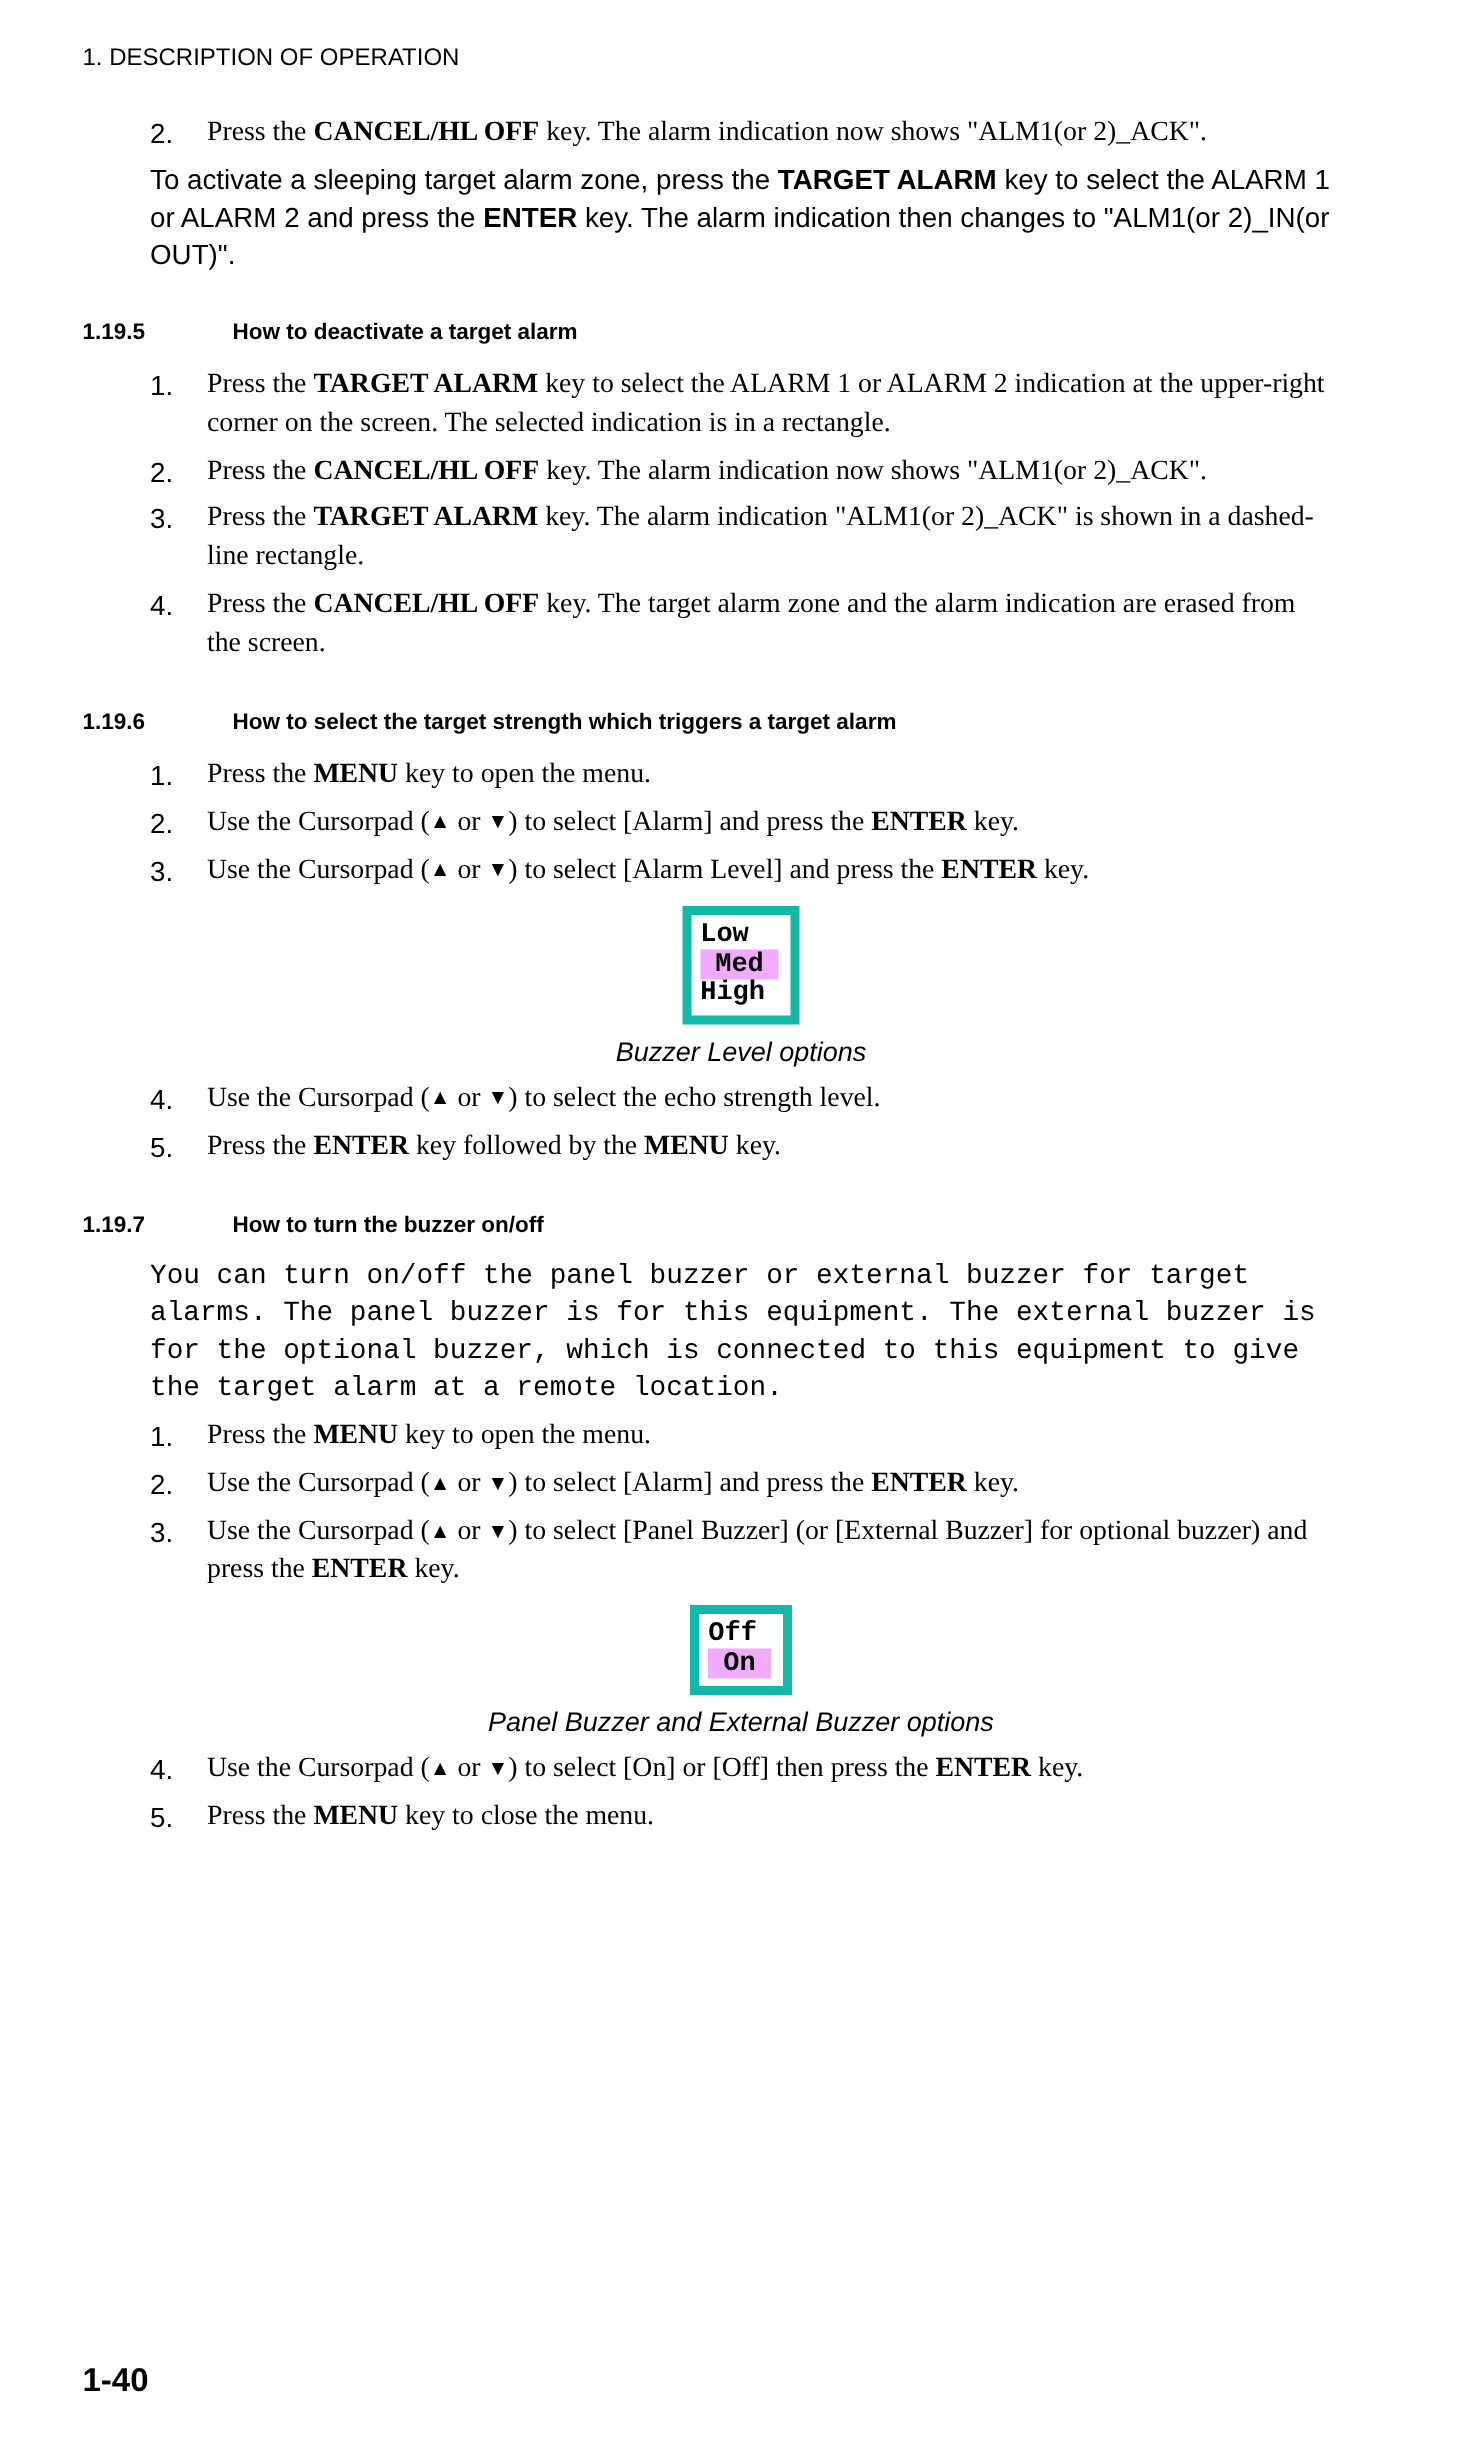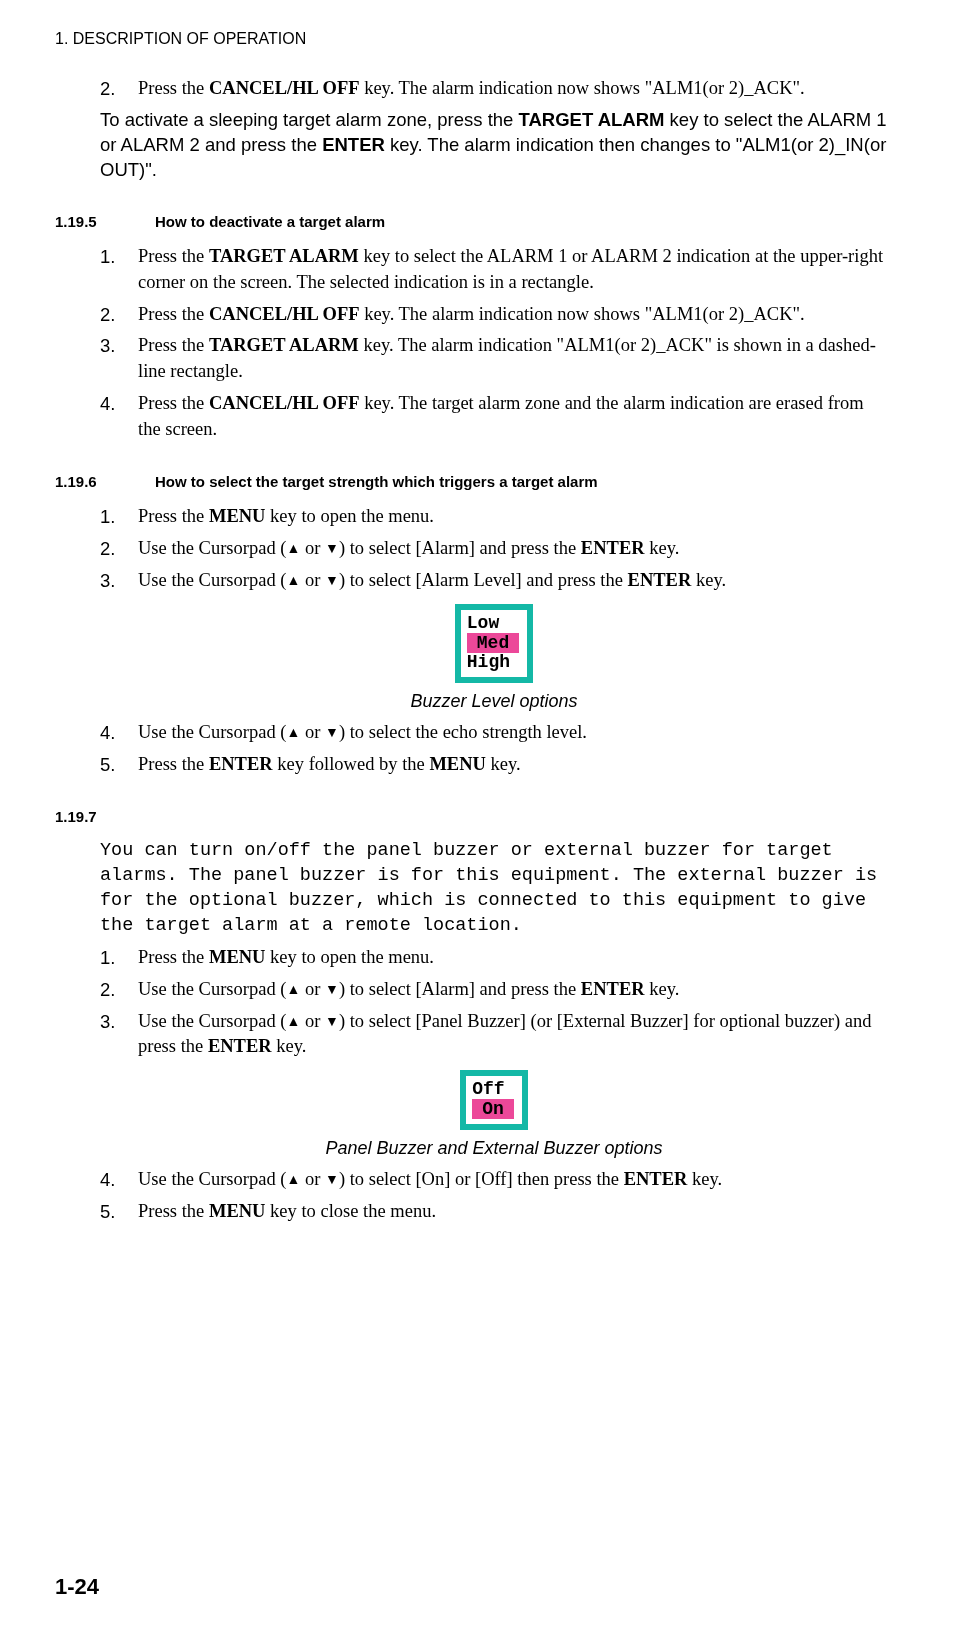--- a/index.html
+++ b/index.html
@@ -57,21 +57,21 @@
     display: inline-block;
     border: 6px solid #14b8a6;
     padding: 4px 8px 4px 6px;
     text-align: left;
     font-family: "Courier New", monospace;
     font-size: 18px;
     line-height: 1.1;
     font-weight: bold;
   }
   .optbox .sel {
-    background: #ec4899;
+    background: #f0abfc;
     padding: 0 10px;
   }
   .caption {
     text-align: center;
     font-style: italic;
     font-size: 18px;
     margin-bottom: 8px;
   }
   .arrow { font-size: 14px; vertical-align: 1px; }
   .page-num {
@@ -154,20 +154,21 @@
     <div class="ol-num">4.</div>
     <div class="ol-text"><span>Use the Cursorpad (</span><span class="arrow">▲</span><span> or </span><span class="arrow">▼</span><span>) to select the echo strength level.</span></div>
   </div>
   <div class="ol-item" style="margin-bottom:22px;">
     <div class="ol-num">5.</div>
     <div class="ol-text"><span>Press the </span><span class="bold">ENTER</span><span> key followed by the </span><span class="bold">MENU</span><span> key.</span></div>
   </div>
 
   <div class="section-head">
     <div class="section-num">1.19.7</div>
+    <div class="section-title">How to turn the buzzer on/off</div>
   </div>
 
   <p class="para" style="margin-bottom:6px;font-family:Liberation Mono, monospace;">You can turn on/off the panel buzzer or external buzzer for target alarms. The panel buzzer is for this equipment. The external buzzer is for the optional buzzer, which is connected to this equipment to give the target alarm at a remote location.</p>
 
   <div class="ol-item">
     <div class="ol-num">1.</div>
     <div class="ol-text"><span>Press the </span><span class="bold">MENU</span><span> key to open the menu.</span></div>
   </div>
   <div class="ol-item">
     <div class="ol-num">2.</div>
@@ -190,13 +191,13 @@
     <div class="ol-num">4.</div>
     <div class="ol-text"><span>Use the Cursorpad (</span><span class="arrow">▲</span><span> or </span><span class="arrow">▼</span><span>) to select [On] or [Off] then press the </span><span class="bold">ENTER</span><span> key.</span></div>
   </div>
   <div class="ol-item">
     <div class="ol-num">5.</div>
     <div class="ol-text"><span>Press the </span><span class="bold">MENU</span><span> key to close the menu.</span></div>
   </div>
 
 </div>
 
-<div class="page-num">1-24</div>
+<div class="page-num">1-40</div>
 
 </body></html>

